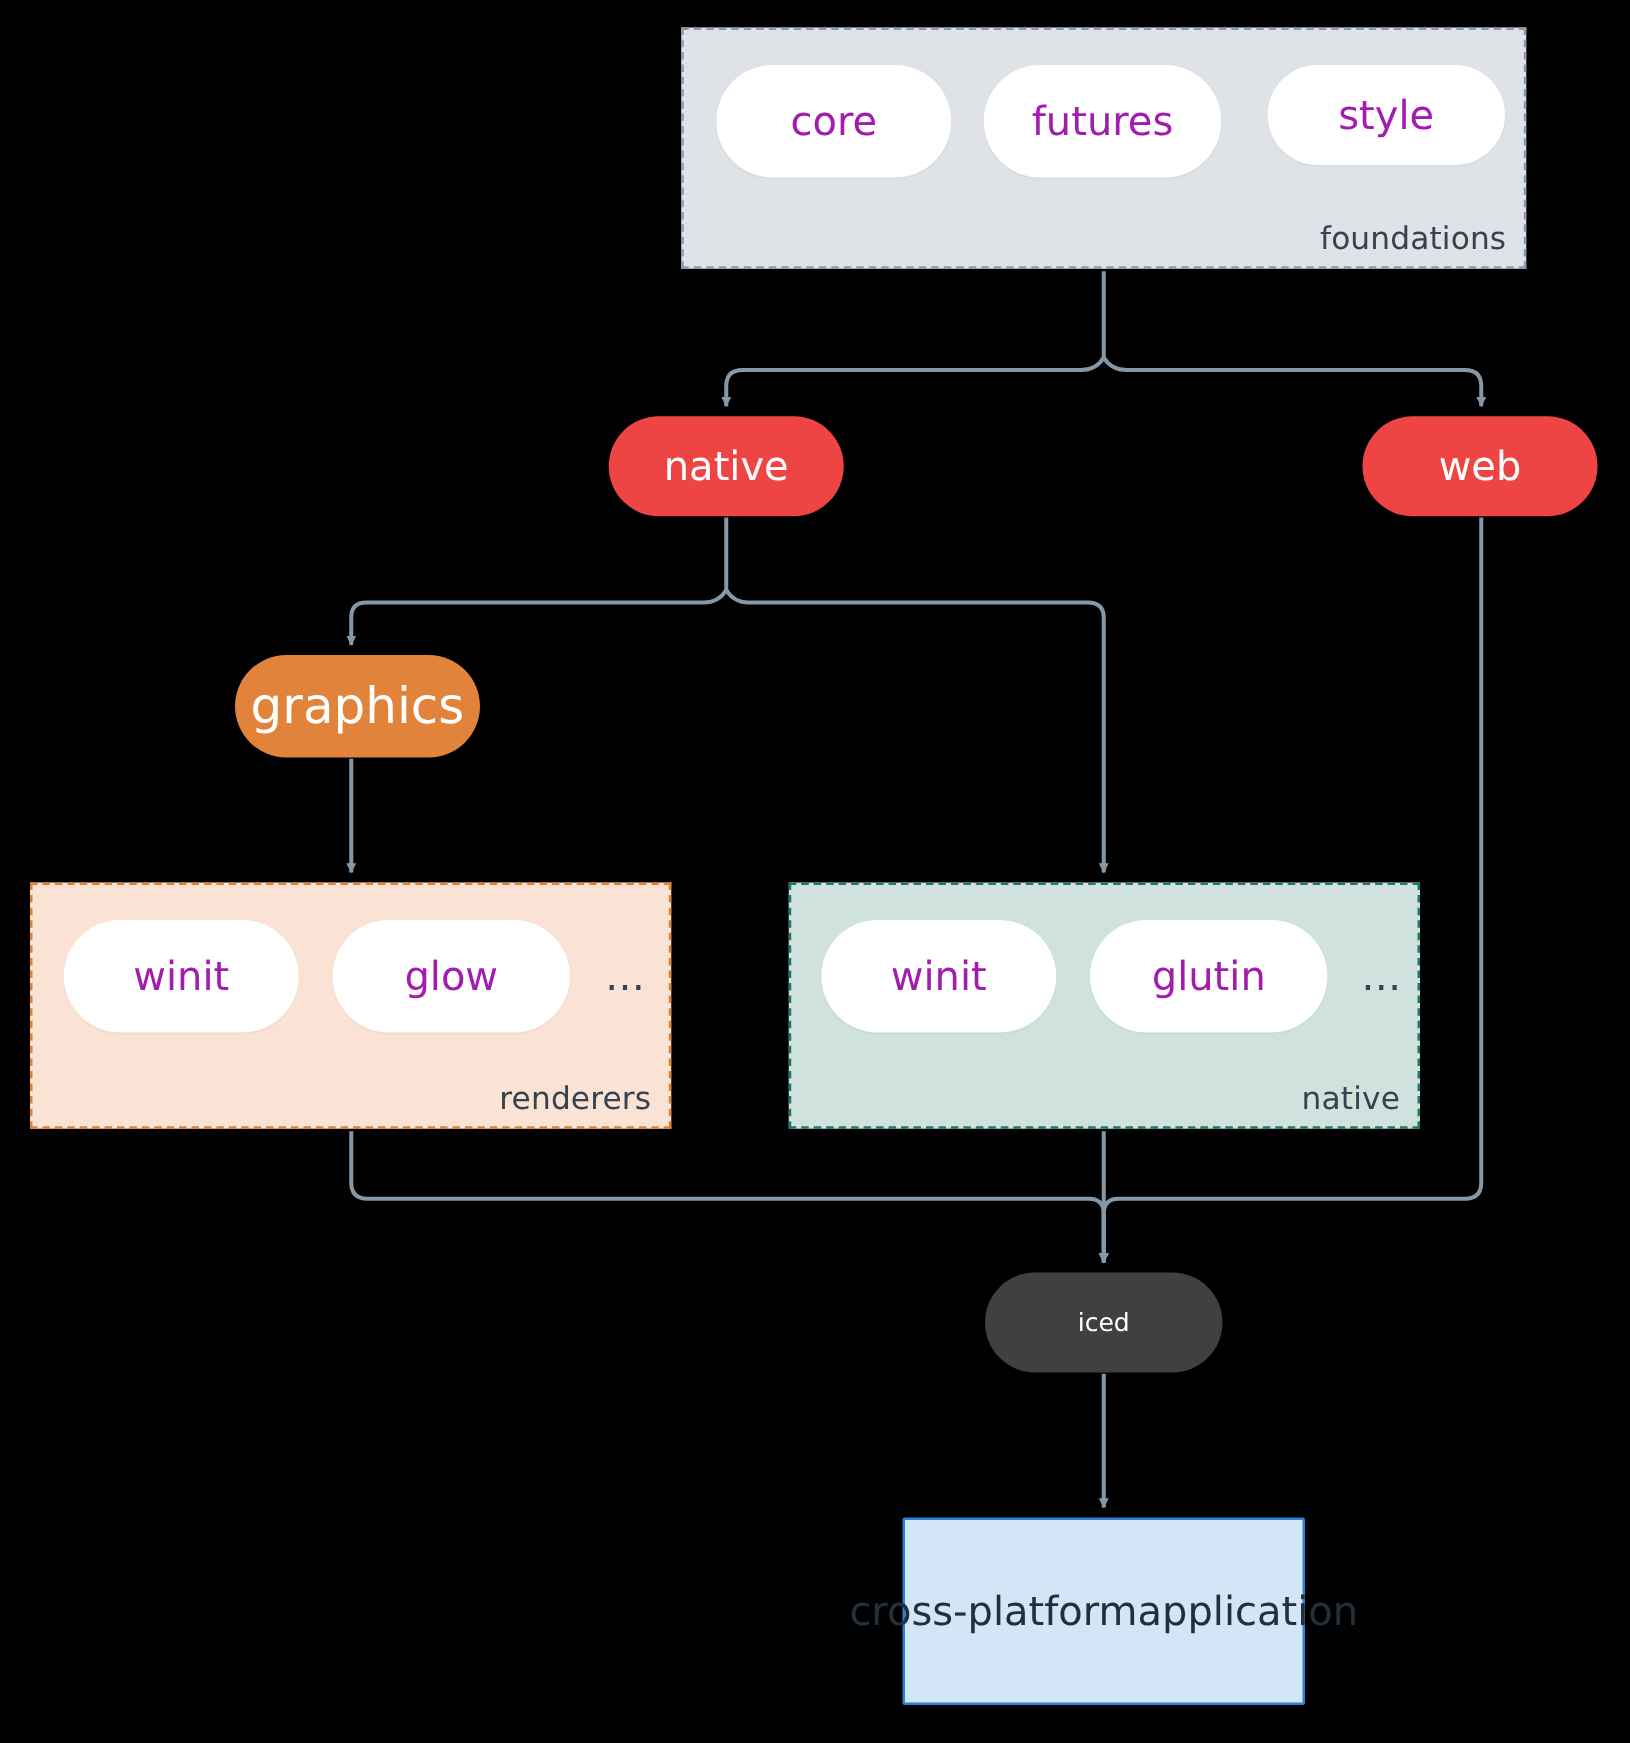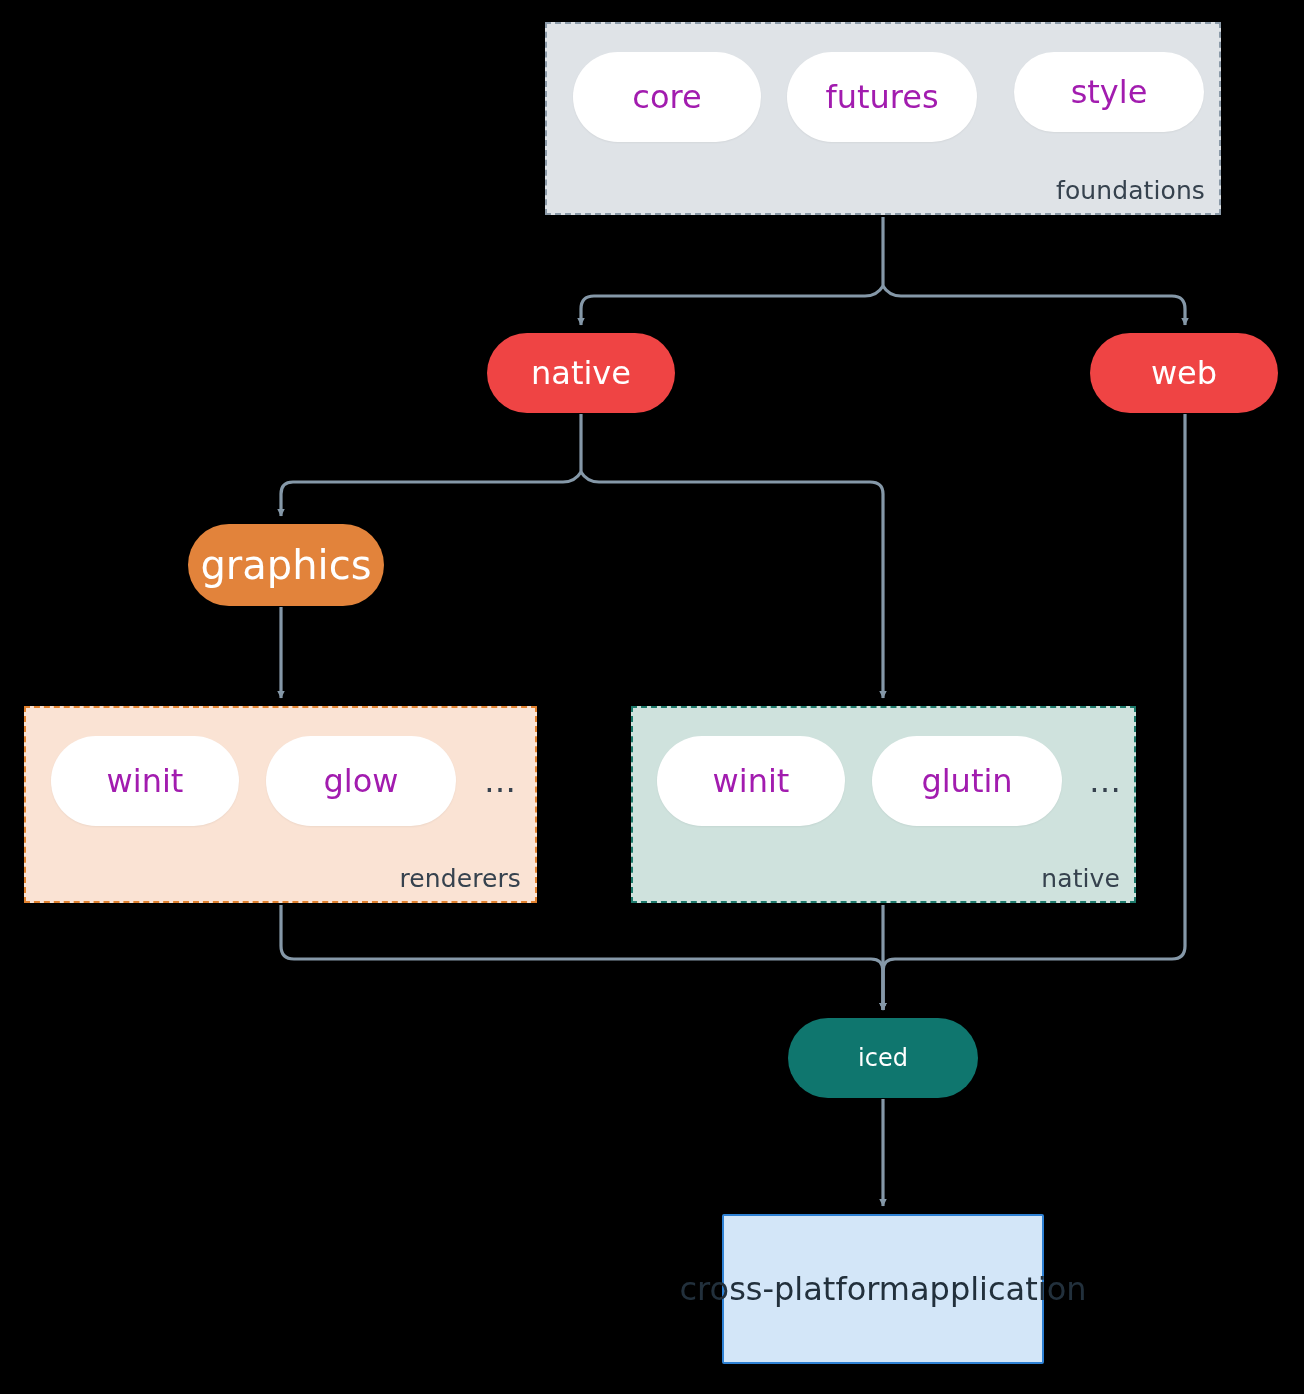--- a/index.html
+++ b/index.html
@@ -95,24 +95,24 @@
   }
 
   .pill-orange {
     background: #e2833b;
     border-radius: 999px;
     color: #ffffff;
     font-size: 40px;
   }
 
   .pill-blue {
-    background: #0f766e;
+    background: #404040;
     border-radius: 999px;
     color: #ffffff;
-    font-size: 24px;
+    font-size: 20px;
   }
 
   .rect-lightblue {
     background: #d3e6f8;
     border: 2px solid #2e81d4;
     border-radius: 2px;
     color: #22303c;
     font-size: 32px;
     line-height: 1.25;
     flex-direction: row;

